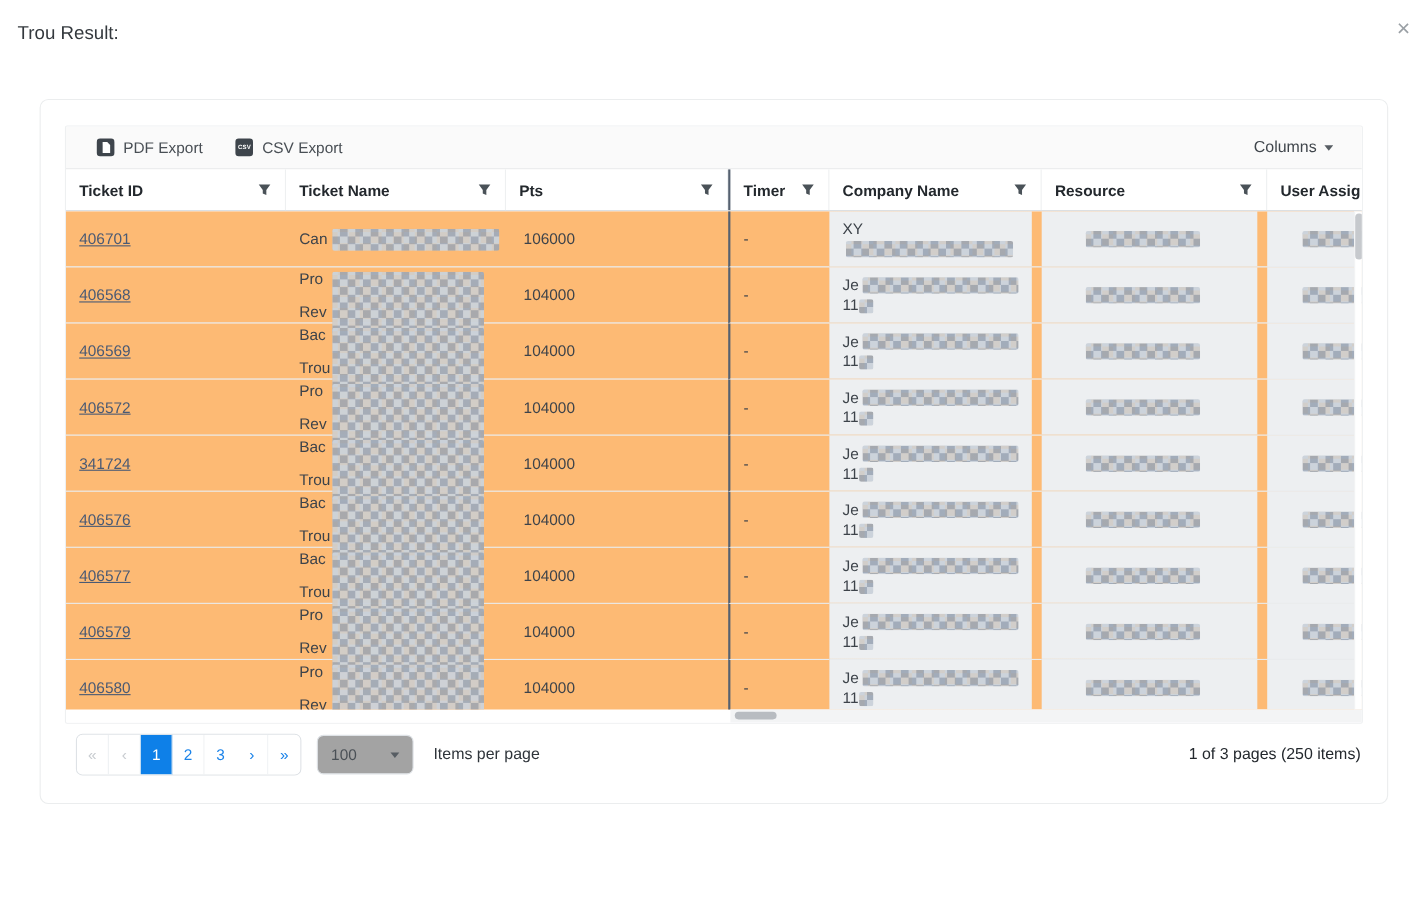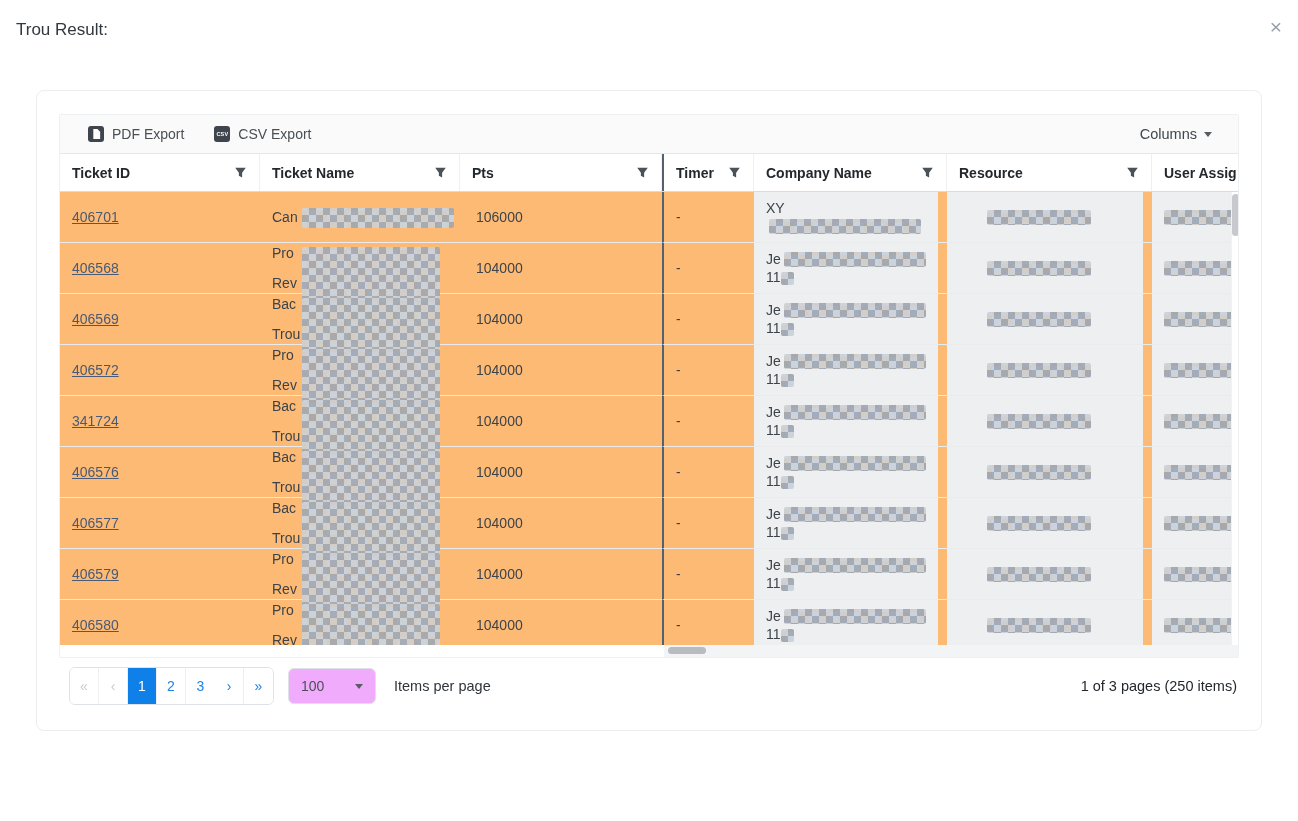--- a/index.html
+++ b/index.html
@@ -21,21 +21,21 @@
   .caret-down { width:0; height:0; border-left:4.5px solid transparent; border-right:4.5px solid transparent; border-top:5px solid #575d63; }
 
   
   .hrow { display:flex; width:1212px; height:38px; background:#fff; border-bottom:1px solid #d9dcdf; }
   .hcell { display:flex; align-items:center; justify-content:space-between; padding:0 12px; font-weight:700; font-size:14px; color:#23282d; border-right:1px solid #eef0f1; cursor:pointer; }
   .hcell:last-child { border-right:none; }
   .funnel { flex:none; margin-left:6px; }
 
   
   .c0{width:200px;flex:none;} .c1{width:200px;flex:none;gap:12px;} .c2{width:202px;flex:none;}
-  .c3{width:92px;flex:none;} .c4{width:193px;flex:none;} .c5{width:205px;flex:none;} .c6{width:120px;flex:none;}
+  .c3{width:92px;flex:none;} .c4{width:193px;flex:none;} .c5{width:205px;flex:none;} .c6{width:120px;flex:none;text-align:right;}
   .divider-left { border-left:2px solid #566170 !important; }
 
   
   .gbody { position:relative; height:453px; overflow:hidden; width:1180px; }
   .row { display:flex; width:1212px; height:51px; background:#fdba74; }
   .cell { position:relative; padding:0 12px; display:flex; flex-direction:column; justify-content:center; border-bottom:1px solid #e9ebed; font-size:14px; color:#3d434a; line-height:18px; }
   .cell.pts { padding-left:16px; }
   .cell.gray { background-image:linear-gradient(#edeff1,#edeff1); background-size:calc(100% - 9px) 100%; background-repeat:no-repeat; background-position:left top;padding-left:12px; }
   .cell.gray-full { background:#edeff1; }
   .ticket-link { color:#4a5a74; text-decoration:underline; font-size:14px; cursor:pointer; }
@@ -65,21 +65,21 @@
   .htrack { flex:1; background:#f3f4f5; position:relative; }
   .hthumb { position:absolute; left:4px; top:2px; width:38px; height:7px; background:#b8bcc1; border-radius:4px; cursor:pointer; }
 
   
   .pager { display:flex; align-items:center; margin-top:9px; padding:0 2px 0 10px; }
   .pgroup { display:flex; border:1px solid #dee2e6; border-radius:6px; overflow:hidden; background:#fff; }
   .pg { min-width:29px; height:36px; border:none; background:#fff; color:#1a83e9; font-size:14px; border-right:1px solid #edf0f2; display:flex; align-items:center; justify-content:center; padding:0 9px; cursor:pointer; font-family:inherit; }
   .pg:last-child { border-right:none; }
   .pg.disabled { color:#c8ccd0; cursor:default; }
   .pg.active { background:#0e80e8; color:#fff; }
-  .page-size-select { margin-left:14px; width:88px; height:36px; border:1px solid #dee2e6; border-radius:6px; background:#f0abfc; display:flex; align-items:center; justify-content:space-between; padding:0 12px; color:#4a5056; font-size:14px; cursor:pointer; }
+  .page-size-select { margin-left:14px; width:88px; height:36px; border:1px solid #dee2e6; border-radius:6px; background:#a3a3a3; display:flex; align-items:center; justify-content:space-between; padding:0 12px; color:#4a5056; font-size:14px; cursor:pointer; }
   .ipp-label { margin-left:18px; font-size:14.5px; color:#2f353b; }
   .pager-info { margin-left:auto; font-size:14.5px; color:#23282d; }
 </style>
 </head>
 <body>
 
 <div class="page-title">Trou Result:</div>
 <button class="close-btn">×</button>
 
 <div class="card">

